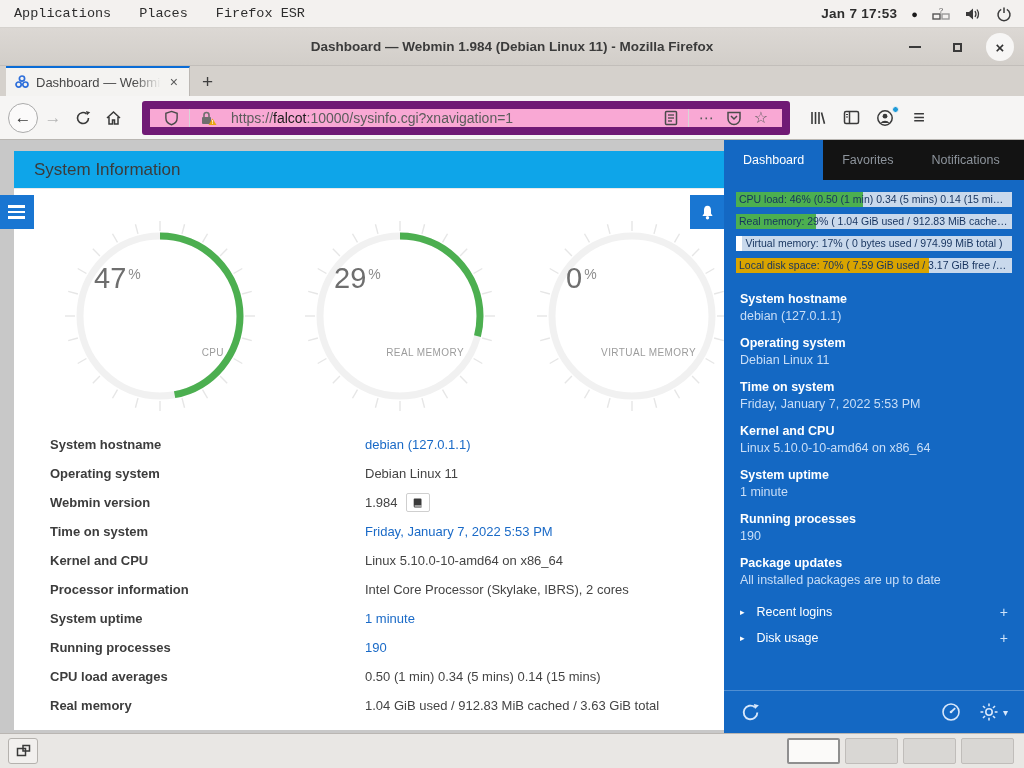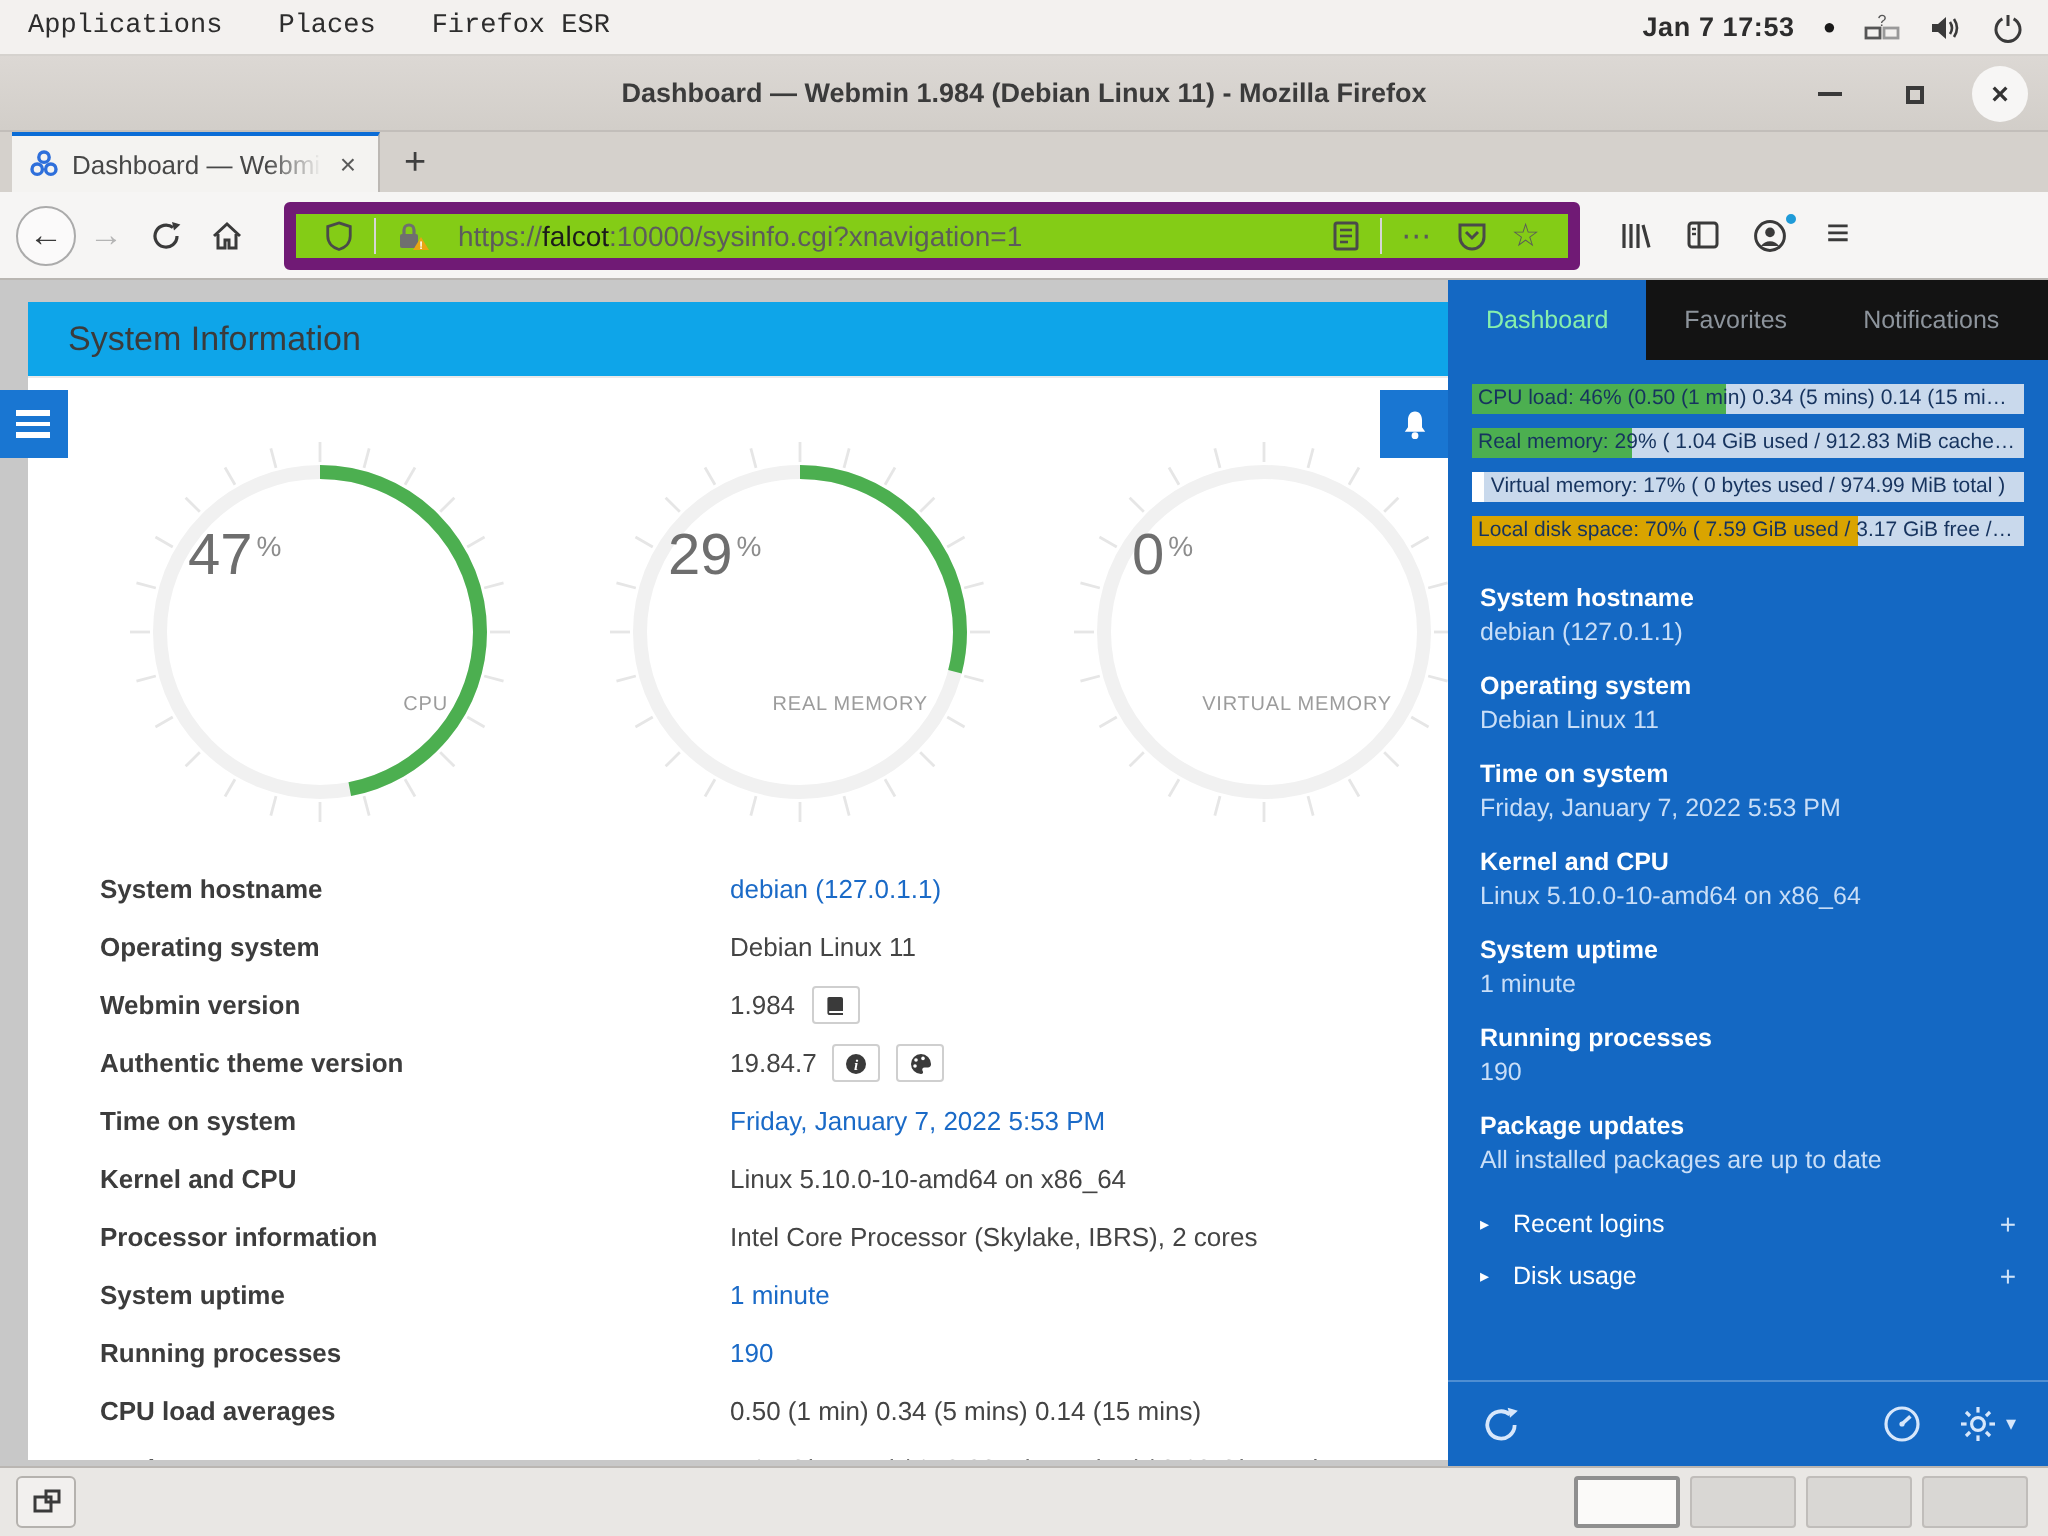--- a/index.html
+++ b/index.html
@@ -30,21 +30,21 @@
   #tab-title { font-size:13px; color:#474747; white-space:nowrap; overflow:hidden; flex:1; margin:0 6px;
                -webkit-mask-image:linear-gradient(90deg,#000 78%,transparent); mask-image:linear-gradient(90deg,#000 78%,transparent); }
   #tab-close { color:#5a5a5a; font-size:14px; padding:0 3px; }
   #new-tab { font-size:19px; color:#3e3e3e; padding:0 12px; line-height:28px; }
 
   #navbar { position:absolute; top:96px; left:0; width:1024px; height:44px; background:#f6f5f4; border-bottom:1px solid #b9b6b2;
             display:flex; align-items:center; padding:0 8px; }
   .nav-ico { width:30px; height:30px; display:flex; align-items:center; justify-content:center; font-size:17px; color:#3a3a3a; border-radius:3px; }
   #back-btn { border:1px solid #ababab; border-radius:50%; width:30px; height:30px; background:#fbfafa; }
   #fwd-btn { color:#b5b5b5; }
-  #urlbar { flex:1; height:34px; background:#84cc16; border:6px solid #701a75; border-radius:3px; margin:0 10px 0 14px;
+  #urlbar { flex:1; height:34px; background:#f9a8d4; border:8px solid #701a75; border-radius:3px; margin:0 10px 0 14px;
             display:flex; align-items:center; padding:0 8px; max-width:648px; }
   #url-text { flex:1; font-size:14px; color:#5c5c5c; white-space:nowrap; overflow:hidden; margin-left:8px; }
   #url-host { color:#1b1b1b; }
   .url-ico { display:flex; align-items:center; padding:0 6px; color:#5a5a5a; }
   .vsep { width:1px; height:18px; background:#d6d6d6; margin:0 4px; }
   #nav-right { display:flex; align-items:center; gap:4px; margin-left:2px; }
 
   
   #content { position:absolute; top:140px; left:0; width:1024px; height:593px; display:flex; background:#c8c8c8; }
   #page-area { position:relative; width:724px; height:593px; background:#c8c8c8; overflow:hidden; }
@@ -69,21 +69,21 @@
   .info-label { width:315px; font-weight:bold; color:#3c3c3c; }
   .info-value { color:#444; display:flex; align-items:center; }
   .info-value.link { color:#1a6ac7; cursor:pointer; }
   .mini-btn { display:inline-flex; align-items:center; justify-content:center; width:24px; height:19px; background:#fff;
               border:1px solid #cfcfcf; border-radius:2px; margin-left:8px; cursor:pointer; }
 
   
   #sidebar { position:relative; width:300px; height:593px; background:#1468c3; color:#fff; overflow:hidden; }
   #sb-tabs { height:40px; background:#131313; display:flex; }
   .sb-tab { line-height:40px; font-size:12.5px; color:#8d949c; padding:0 19px; cursor:pointer; }
-  .sb-tab.active { background:#1468c3; color:#86efac; }
+  .sb-tab.active { background:#1468c3; color:#ffffff; }
   #sb-bars { margin:12px 12px 12px; }
   .sb-bar { position:relative; height:15px; background:#c9d9ec; margin-bottom:7px; overflow:hidden; }
   .sb-bar-fill { position:absolute; left:0; top:0; bottom:0; }
   .sb-bar-text { position:relative; z-index:2; font-size:10.5px; line-height:15px; text-align:center; color:#16335e;
                  white-space:nowrap; overflow:hidden; text-overflow:ellipsis; padding:0 3px; }
   #sb-stats { padding:6px 16px 0; }
   .sb-stat { margin-bottom:10px; }
   .sb-stat .lbl { font-size:12.5px; font-weight:bold; color:#fff; line-height:17px; }
   .sb-stat .val { font-size:12.5px; color:#c9def7; line-height:17px; }
   .sb-exp { display:flex; align-items:center; height:26px; padding:0 16px; font-size:12.5px; color:#fff; cursor:pointer; }
@@ -378,42 +378,20 @@
             <span class="mini-btn">
               <span>
                 <svg width="12" height="12" viewBox="0 0 12 12">
                   <path d="M2.5 1.5 h6 a1 1 0 0 1 1 1 v8 h-6.5 a1.3 1.3 0 0 1 -1.3-1.3 V2.3 a0.8 0.8 0 0 1 0.8-0.8 Z" fill="#3a3a3a"></path>
                   <path d="M2.6 9 h6.9" stroke="#fff" stroke-width="1"></path>
                 </svg>
               </span>
             </span>
           </div>
           <div class="info-row">
-            <div class="info-label">Authentic theme version</div>
-            <div class="info-value">19.84.7</div>
-            <span class="mini-btn">
-              <span>
-                <svg width="12" height="12" viewBox="0 0 12 12">
-                  <circle cx="6" cy="6" r="5" fill="#3a3a3a"></circle>
-                  <text x="6" y="8.8" font-size="7.5" fill="#fff" text-anchor="middle" font-family="Liberation Serif" font-weight="bold" font-style="italic">i</text>
-                </svg>
-              </span>
-            </span>
-            <span class="mini-btn">
-              <span>
-                <svg width="13" height="12" viewBox="0 0 13 12">
-                  <path d="M6.5 1 a5 5 0 1 0 0 10 c1 0 1.3-0.8 0.8-1.5 c-0.5-0.8 0-1.7 1-1.7 h1.6 A1.6 1.6 0 0 0 11.5 6 A5 5 0 0 0 6.5 1 Z" fill="#3a3a3a"></path>
-                  <circle cx="4" cy="4" r="0.9" fill="#fff"></circle>
-                  <circle cx="7.5" cy="3.2" r="0.9" fill="#fff"></circle>
-                  <circle cx="3.5" cy="7" r="0.9" fill="#fff"></circle>
-                </svg>
-              </span>
-            </span>
-          </div>
-          <div class="info-row">
             <div class="info-label">Time on system</div>
             <div class="info-value link">Friday, January 7, 2022 5:53 PM</div>
           </div>
           <div class="info-row">
             <div class="info-label">Kernel and CPU</div>
             <div class="info-value">Linux 5.10.0-10-amd64 on x86_64</div>
           </div>
           <div class="info-row">
             <div class="info-label">Processor information</div>
             <div class="info-value">Intel Core Processor (Skylake, IBRS), 2 cores</div>

